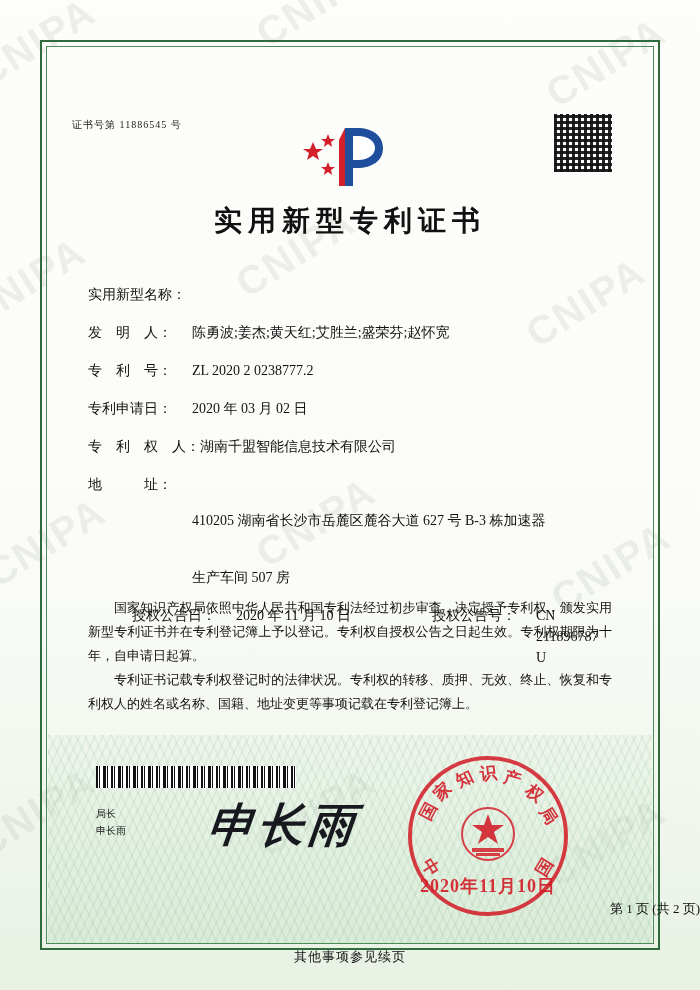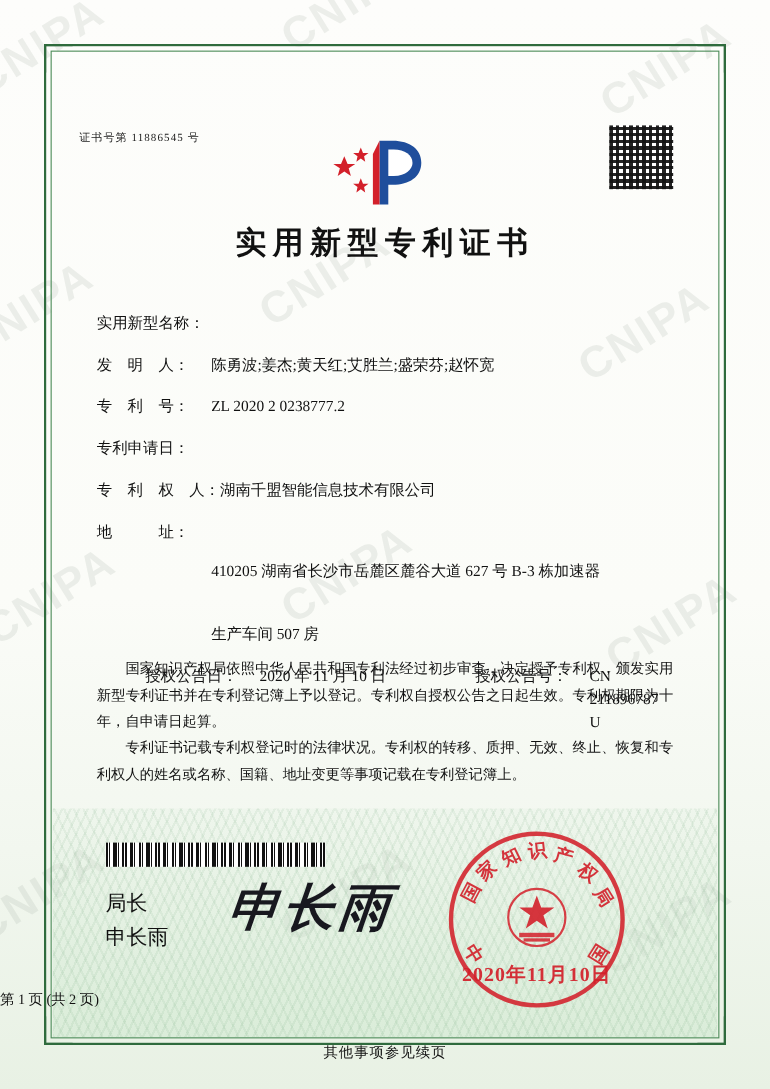--- a/index.html
+++ b/index.html
@@ -197,21 +197,21 @@
       repeating-linear-gradient(90deg,
         #111 0 2px, #fff 2px 3px, #111 3px 4px, #fff 4px 7px,
         #111 7px 10px, #fff 10px 11px, #111 11px 12px, #fff 12px 15px);
   }
 
   
   .sig-label {
     position: absolute;
     left: 96px;
     top: 806px;
-    font-size: 19px;
+    font-size: 10px;
     line-height: 1.65;
     color: #111;
   }
   .sig-script {
     position: absolute;
     left: 208px;
     top: 795px;
     font-family: "DejaVu Serif", serif;
     font-style: italic;
     font-weight: 700;
@@ -257,21 +257,21 @@
     opacity: .92;
     letter-spacing: 1px;
   }
 
   
   .page-num {
     position: absolute;
     left: 0;
     right: 0;
     top: 900px;
-    text-align: left;
+    text-align: right;
     font-size: 13px;
     color: #111;
   }
   .footnote {
     position: absolute;
     left: 0;
     right: 0;
     top: 948px;
     text-align: center;
     font-size: 13px;
@@ -333,20 +333,21 @@
       <span class="value">陈勇波;姜杰;黄天红;艾胜兰;盛荣芬;赵怀宽</span>
     </div>
 
     <div class="row">
       <span class="label">专　利　号：</span>
       <span class="value">ZL 2020 2 0238777.2</span>
     </div>
 
     <div class="row">
       <span class="label">专利申请日：</span>
+      <span class="value">2020 年 03 月 02 日</span>
     </div>
 
     <div class="row">
       <span class="label">专　利　权　人：</span>
       <span class="value">湖南千盟智能信息技术有限公司</span>
     </div>
 
     <div class="row">
       <span class="label">地　　　址：</span>
       <span class="value">

